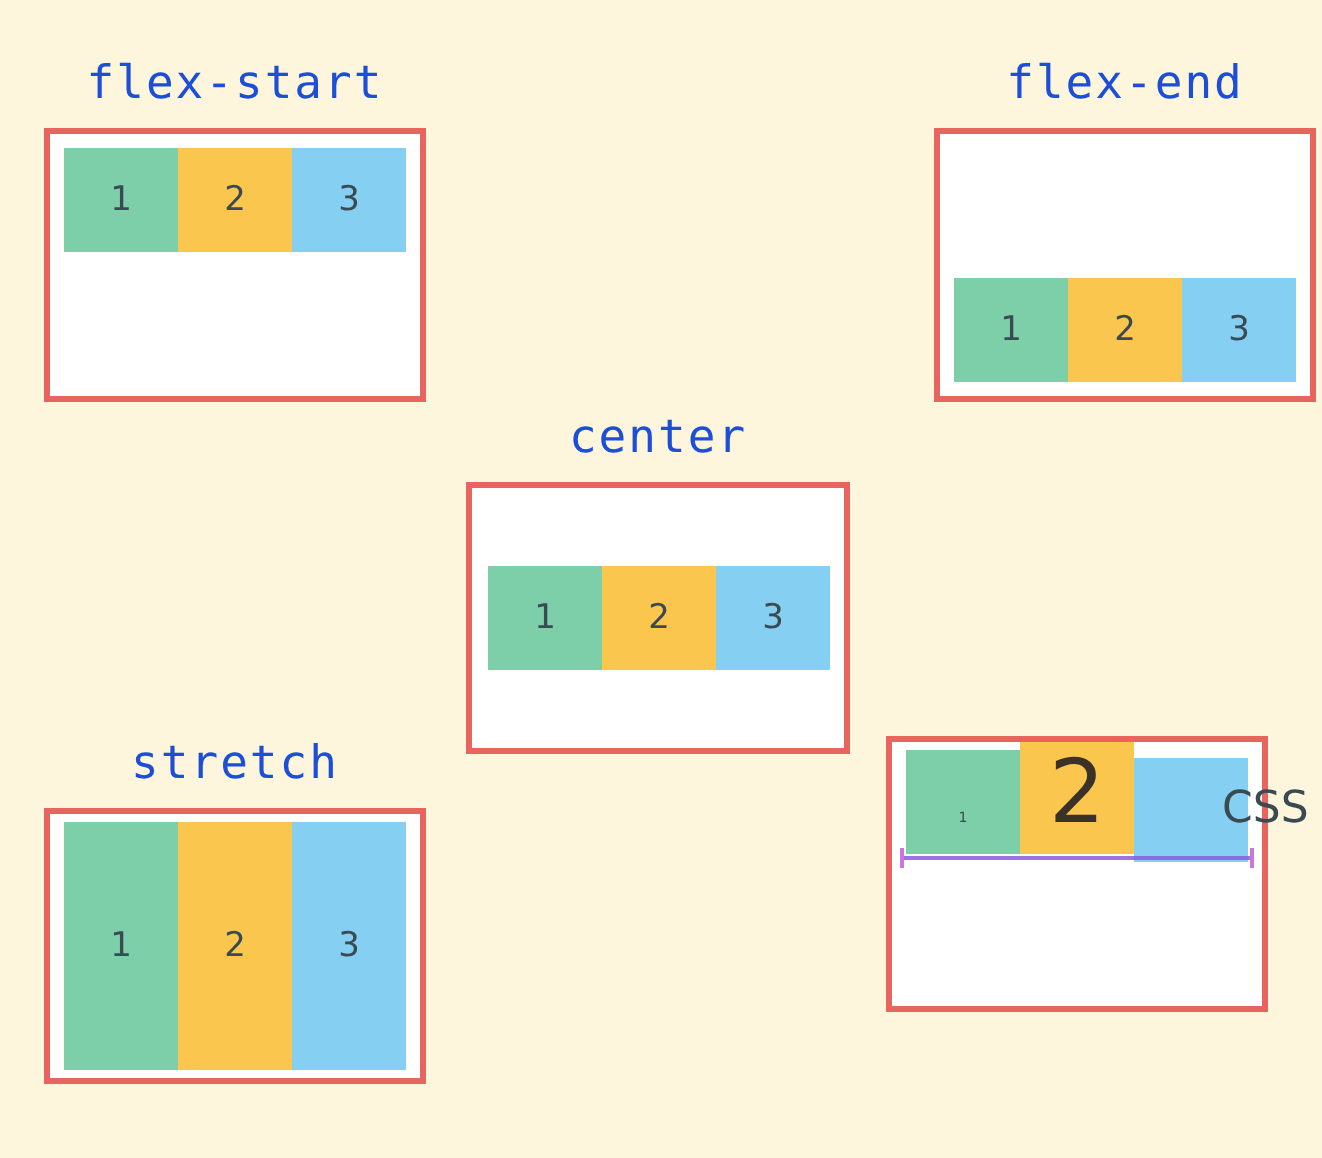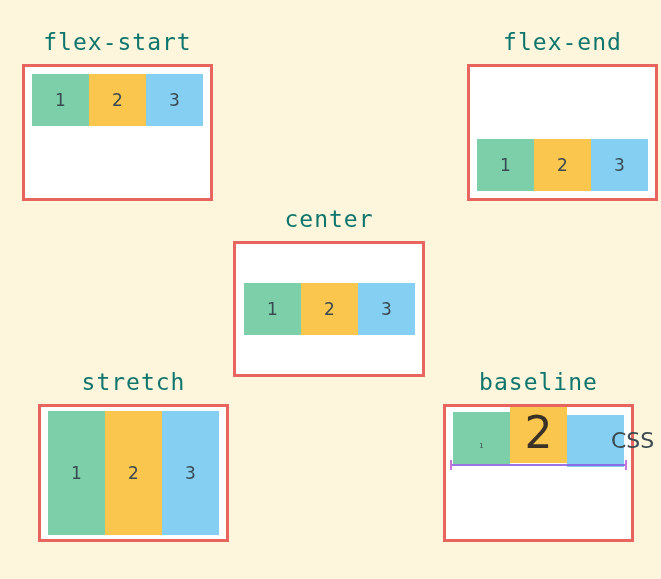--- a/index.html
+++ b/index.html
@@ -19,21 +19,21 @@
     width: 661px;
     height: 579px;
   }
 
   
   .figure {
     position: absolute;
   }
   .fig-title {
     text-align: center;
-    color: #0f766e;
+    color: #1d4ed8;
     font-family: "DejaVu Sans Mono", monospace;
     font-size: 23px;
     letter-spacing: 1px;
     line-height: 28px;
     white-space: nowrap;
     margin-bottom: 8px;
   }
   .demo {
     background: #ffffff;
     border: 3px solid #e8645f;
@@ -126,21 +126,21 @@
   
   #fig-flex-start { left: 22px;  top: 28px; }
   #fig-flex-start .demo { width: 191px; height: 137px; padding: 7px 0 0 7px; }
 
   #fig-flex-end   { left: 443px; top: 28px; margin-left: 24px; }
   #fig-flex-end .demo { width: 191px; height: 137px; padding: 0 0 7px 7px; }
 
   #fig-center     { left: 233px; top: 205px; }
   #fig-center .demo { width: 192px; height: 136px; padding-left: 8px; }
 
-  #fig-stretch    { left: 22px;  top: 368px; margin-left: 16px; }
+  #fig-stretch    { left: 22px;  top: 368px; }
   #fig-stretch .demo { width: 191px; height: 138px; padding: 4px 0 4px 7px; }
 
   #fig-baseline   { left: 443px; top: 368px; }
   #fig-baseline .demo { width: 191px; height: 138px; padding: 0 0 0 7px; }
 </style>
 </head>
 <body>
 
 <div class="stage">
 
@@ -174,21 +174,20 @@
   <div class="figure" id="fig-stretch">
     <div class="fig-title">stretch</div>
     <div class="demo align-stretch">
       <div class="item c-green">1</div>
       <div class="item c-orange">2</div>
       <div class="item c-blue">3</div>
     </div>
   </div>
 
   <div class="figure" id="fig-baseline">
-    <div class="fig-title">baseline</div>
     <div class="demo align-baseline">
       <div class="item c-green bl-1">1</div>
       <div class="item c-orange bl-2">2</div>
       <div class="item c-blue bl-3">CSS</div>
       <div class="baseline-rule"></div>
     </div>
   </div>
 
 </div>
 

